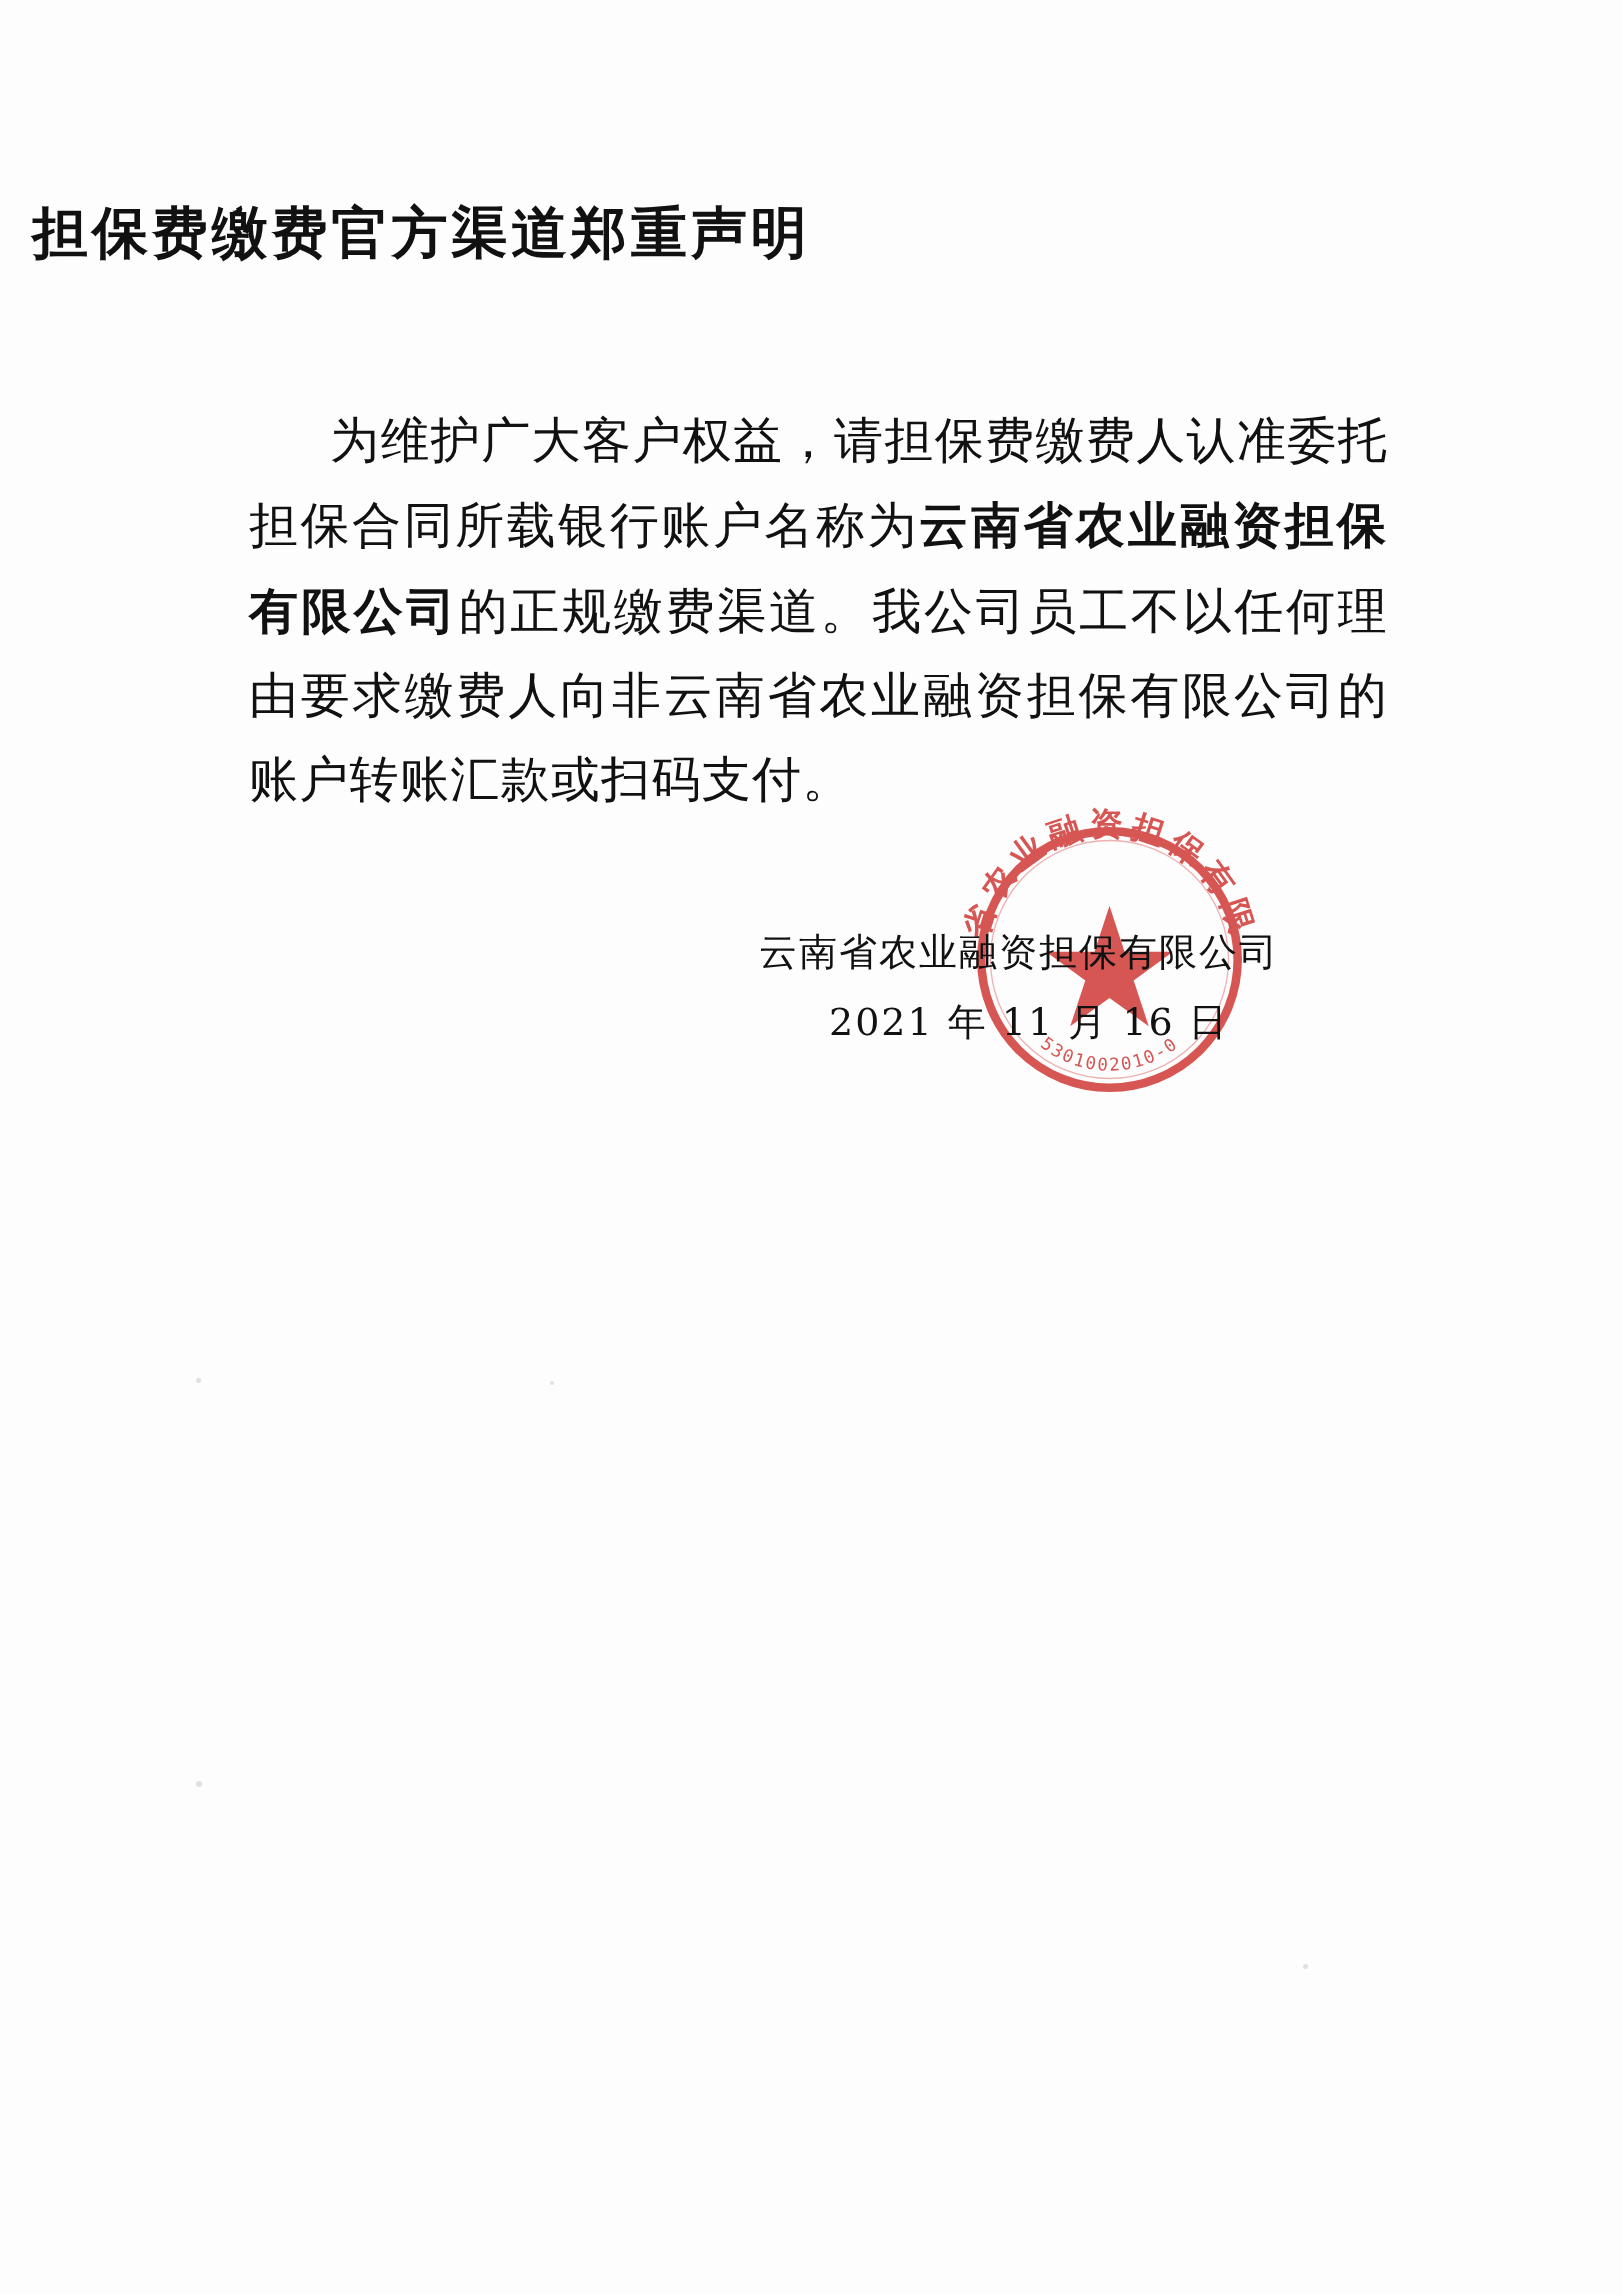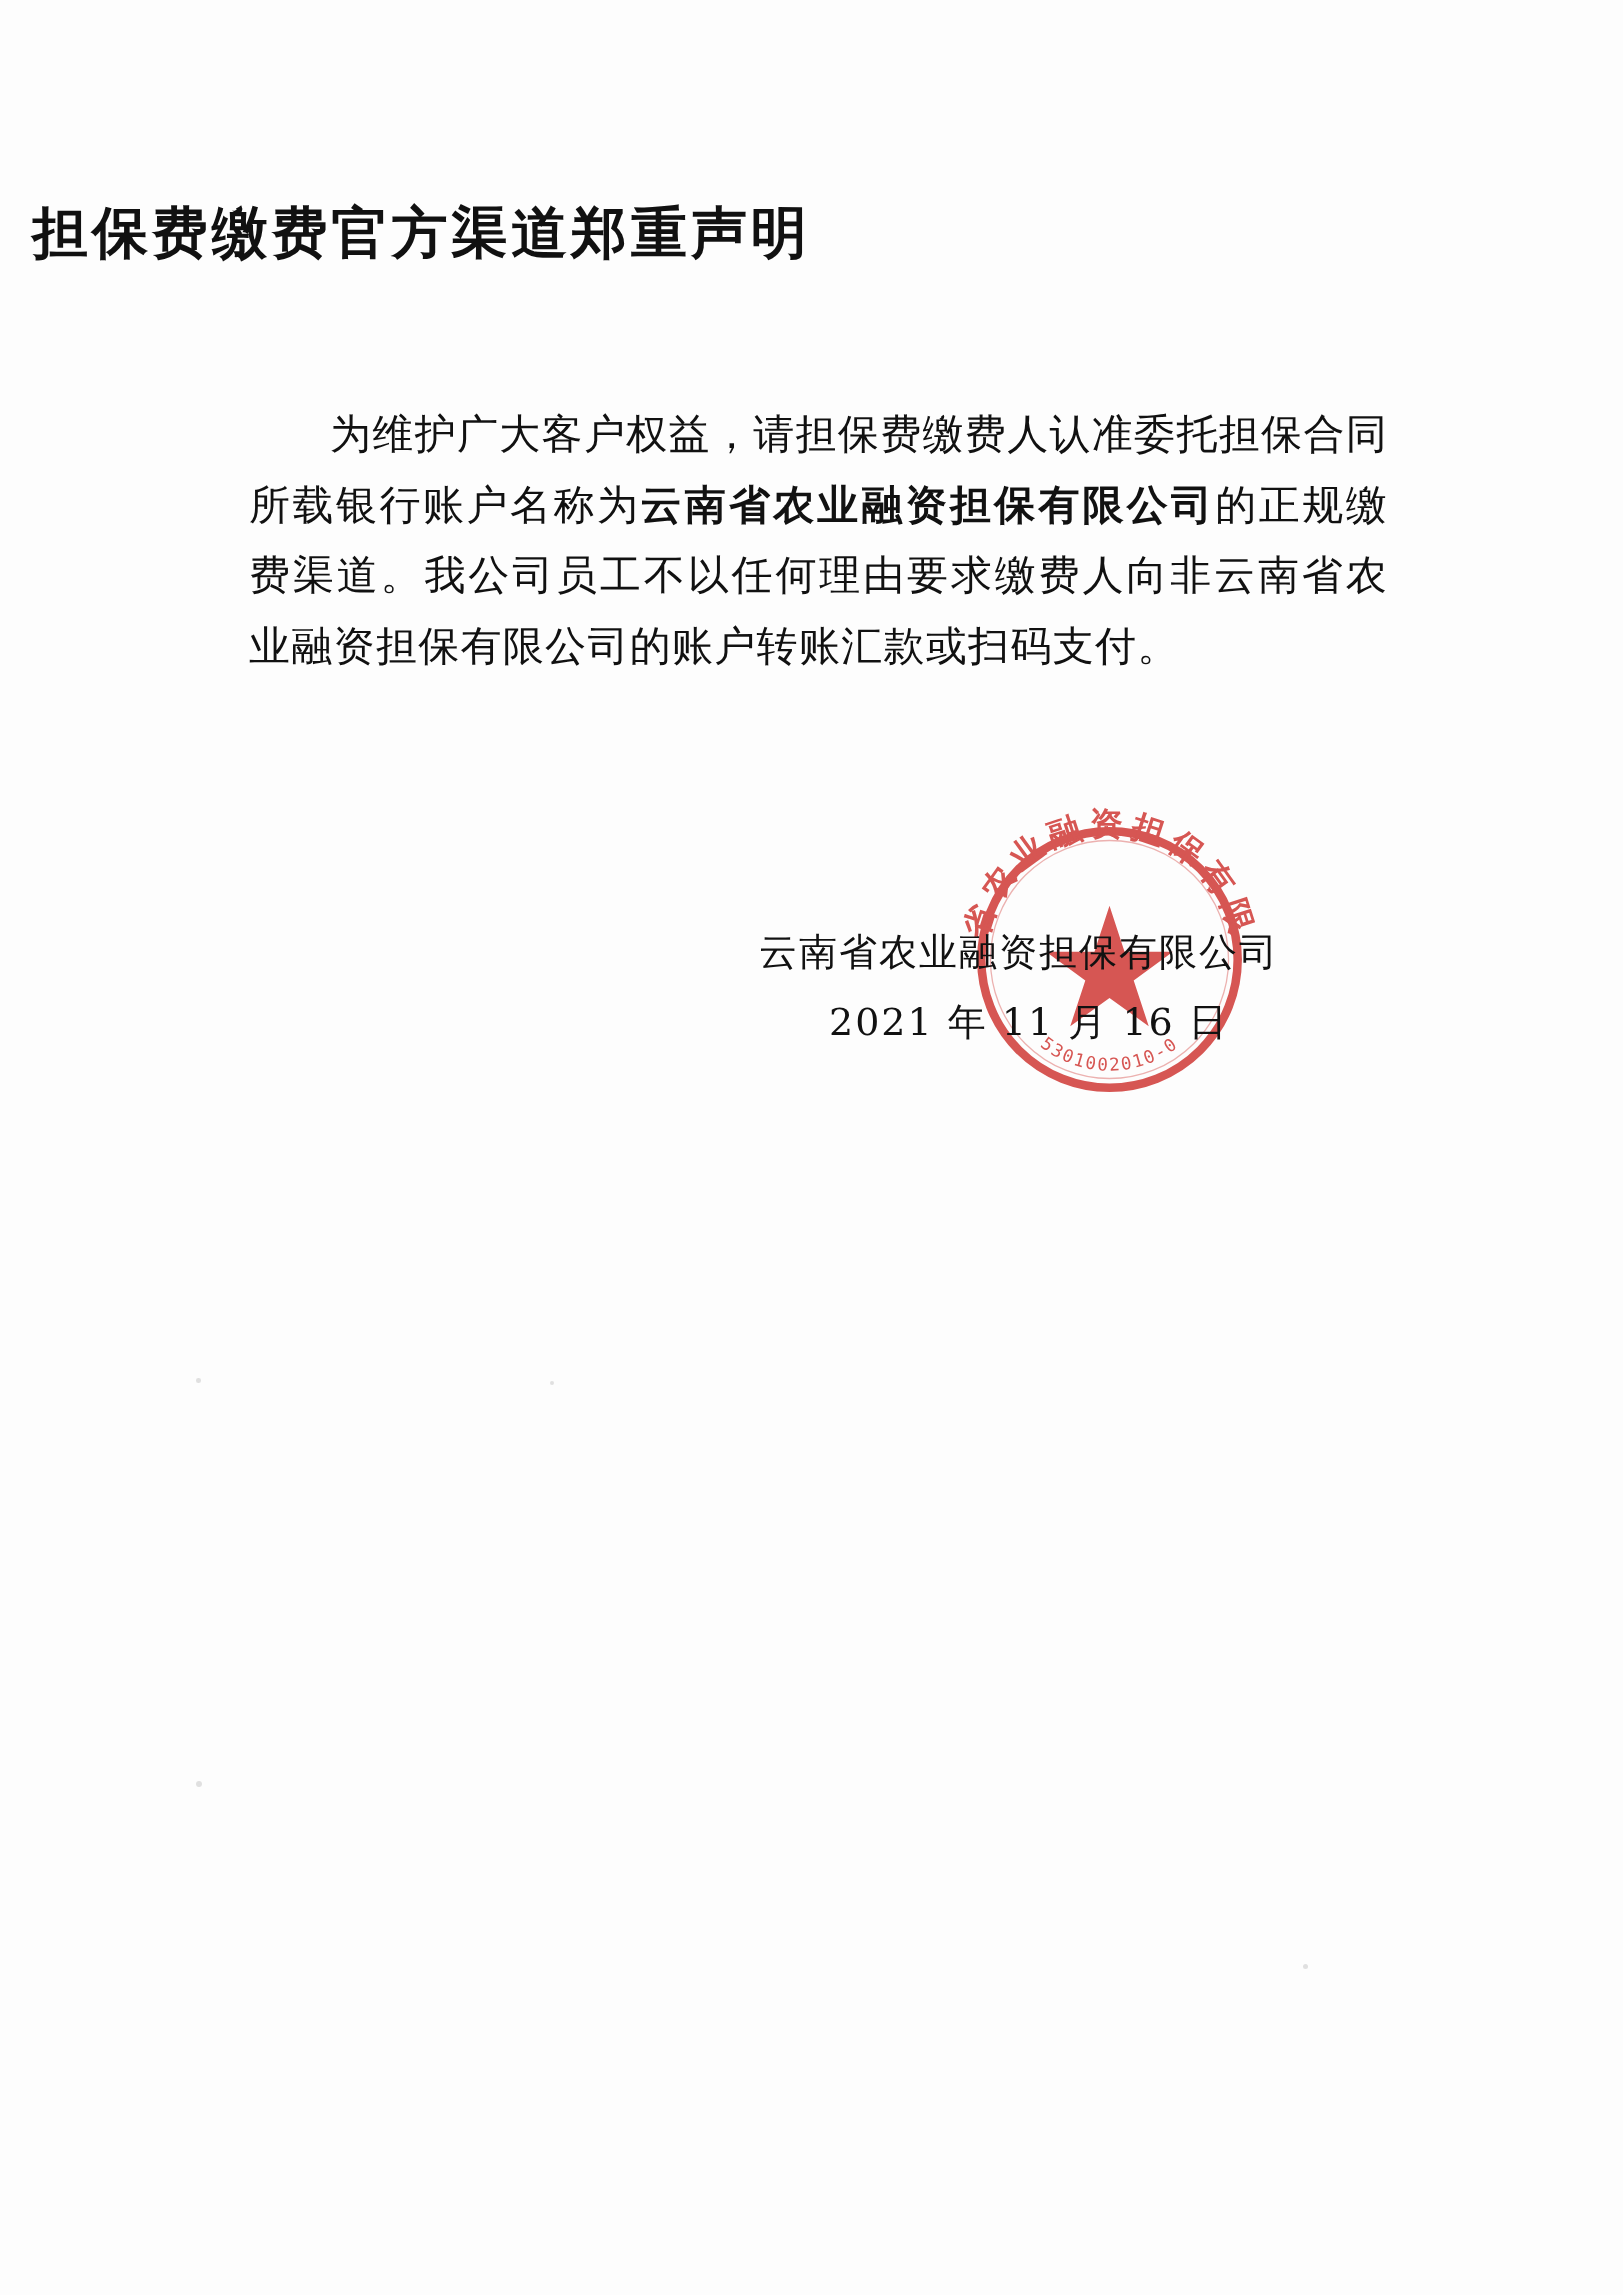--- a/index.html
+++ b/index.html
@@ -42,21 +42,21 @@
     font-family: "DejaVu Serif", "Liberation Serif", serif;
     color: #111;
     margin-left: 32px;
   }
 
   .body-block {
     position: absolute;
     top: 399px;
     left: 249px;
     width: 1139px;
-    font-size: 41px;
+    font-size: 49px;
     line-height: 1.72;
     text-align: justify;
     text-justify: inter-ideograph;
     letter-spacing: 1.3px;
     color: #111;
   }
   .body-block .indent { display: inline-block; width: 81px; }
   .body-block b.company {
     font-weight: bold;
     letter-spacing: 2px;

